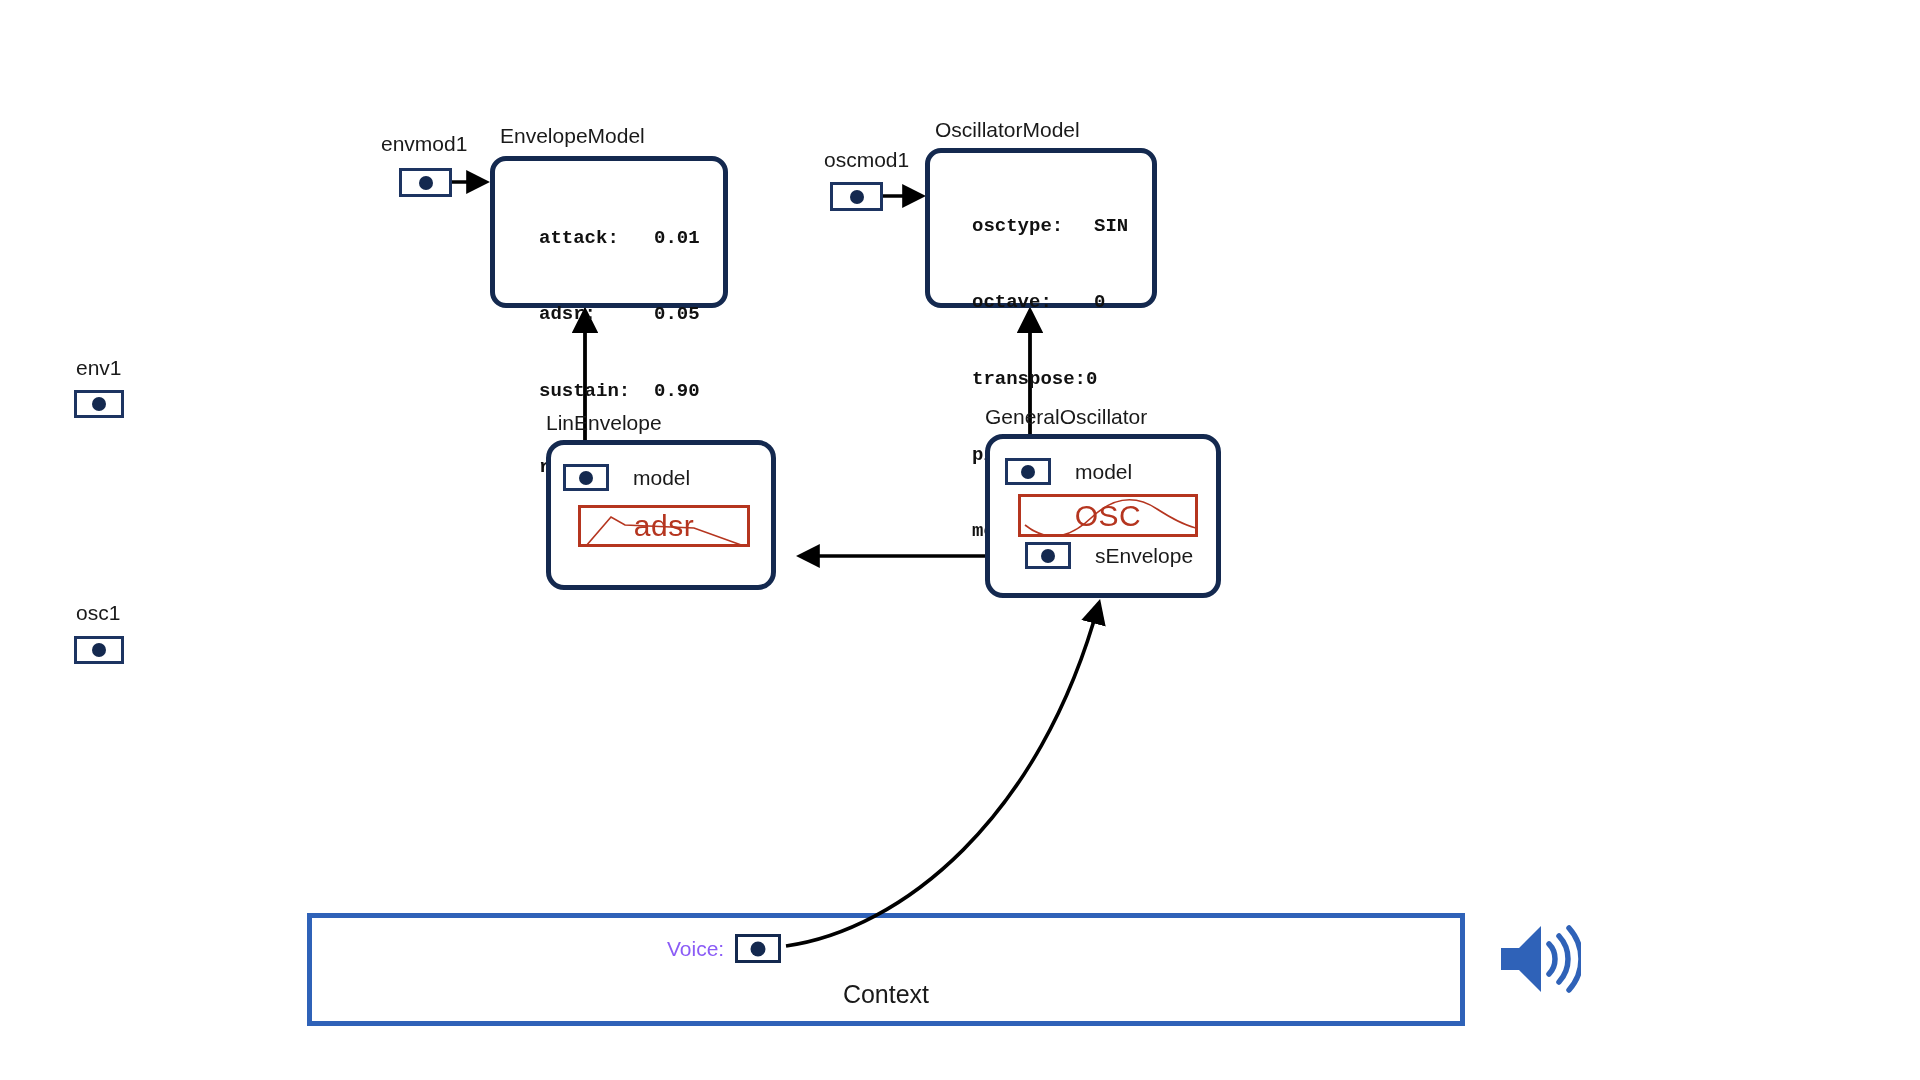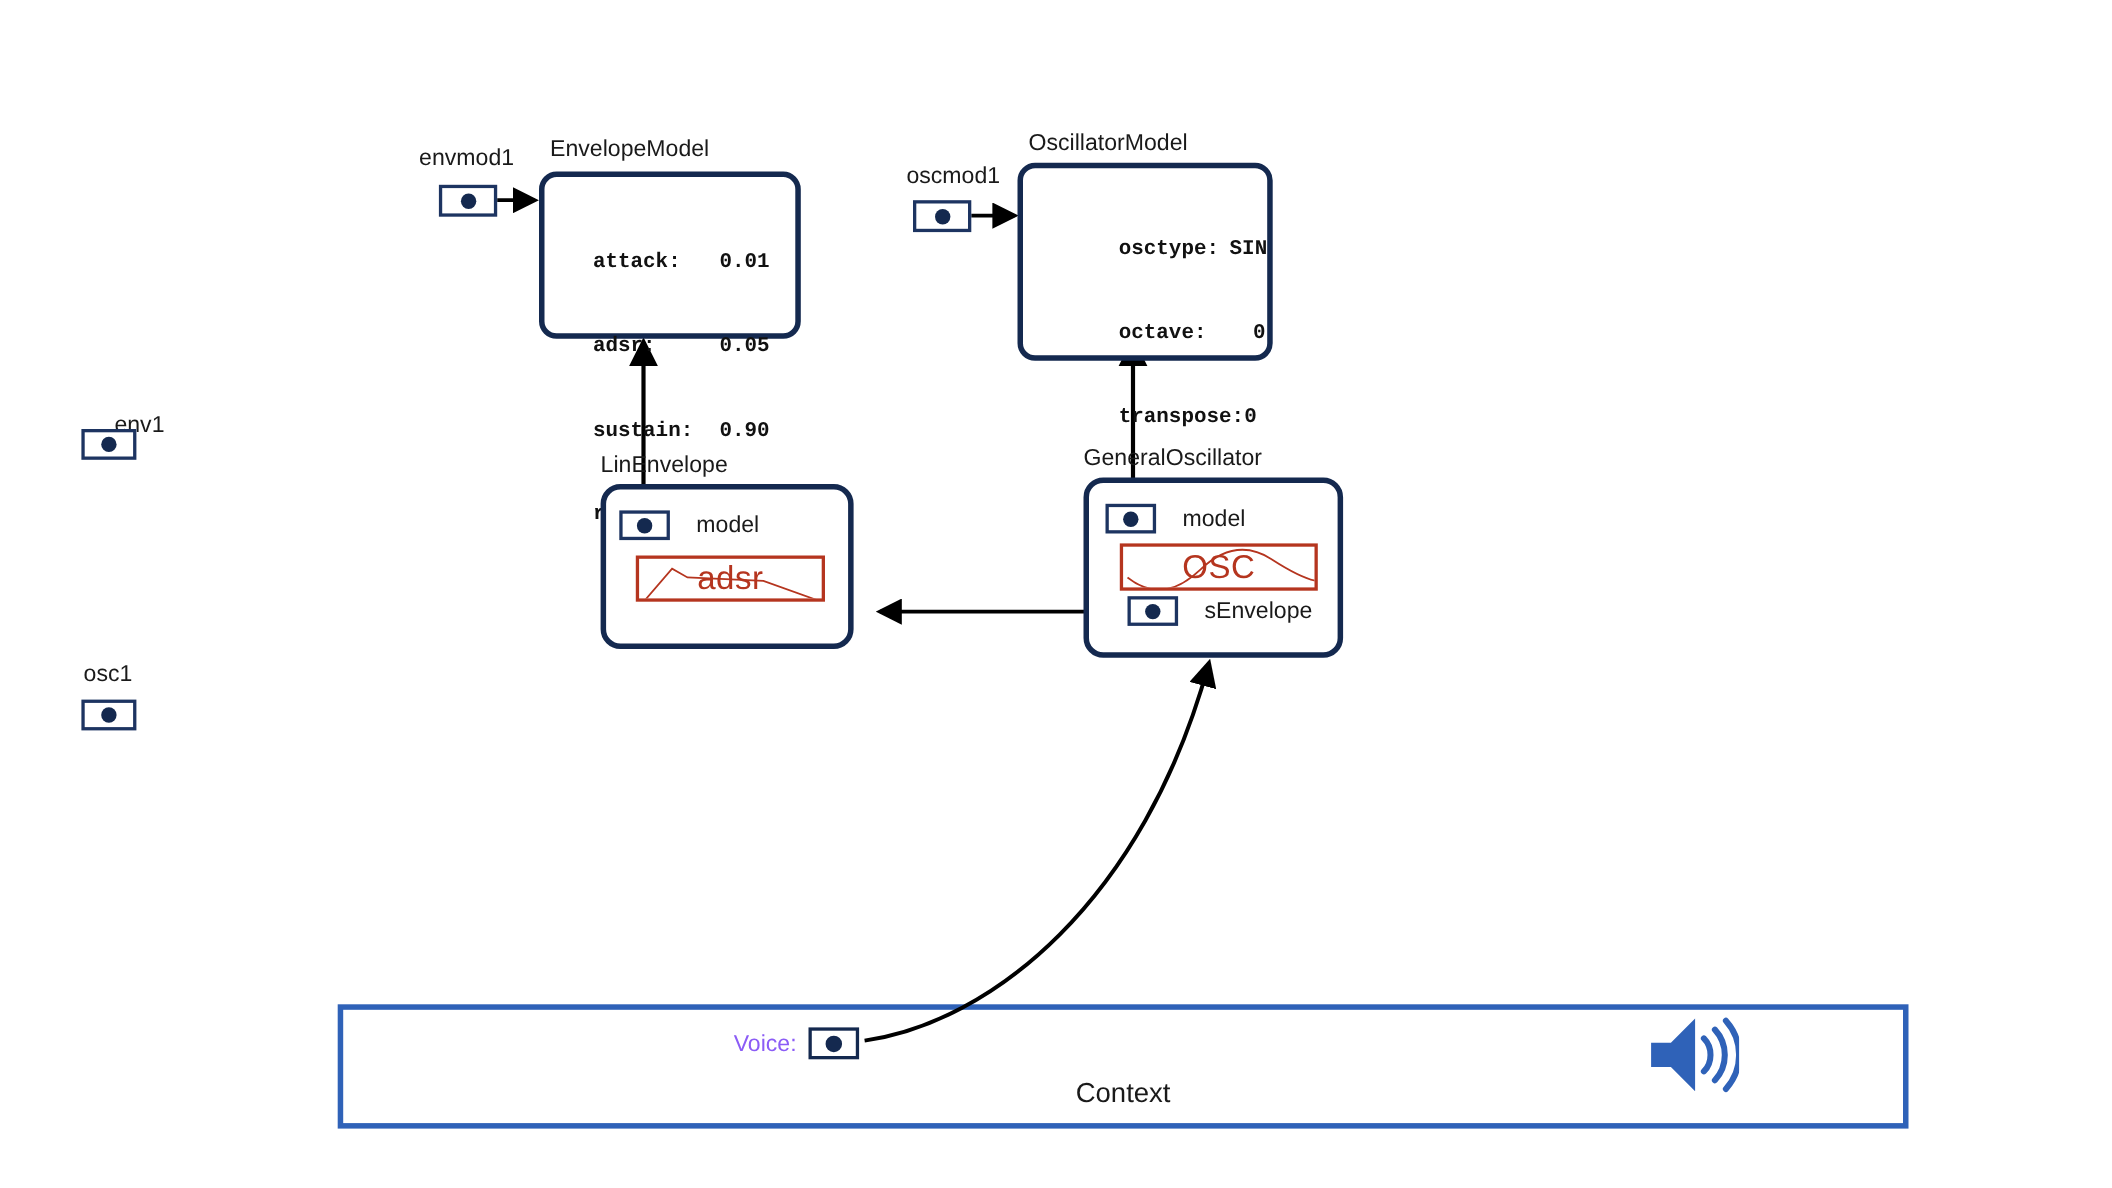--- a/index.html
+++ b/index.html
@@ -197,21 +197,21 @@
 
     <line x1="585" y1="480" x2="585" y2="311" stroke="#000000" stroke-width="3.8" marker-end="url(#arrow)"></line>
 
     <line x1="1030" y1="473" x2="1030" y2="311" stroke="#000000" stroke-width="3.8" marker-end="url(#arrow)"></line>
 
     <line x1="1012" y1="556" x2="800" y2="556" stroke="#000000" stroke-width="3.4" marker-end="url(#arrow)"></line>
 
     <path d="M 786 946 C 900 930 1040 820 1099 603" fill="none" stroke="#000000" stroke-width="3.6" marker-end="url(#arrow)"></path>
   </svg>
 
-  <div class="port-label" style="left:76px; top:375px;margin-left:28px;">env1</div>
+  <div class="port-label" style="left:76px; top:356px;">env1</div>
   <div class="port" style="left:74px; top:390px; width:50px; height:28px;"></div>
 
   <div class="port-label" style="left:76px; top:601px;">osc1</div>
   <div class="port" style="left:74px; top:636px; width:50px; height:28px;"></div>
 
   <div class="node-title" style="left:500px; top:124px;">EnvelopeModel</div>
 
   <div class="port-label" style="left:381px; top:132px;">envmod1</div>
   <div class="port" style="left:399px; top:168px; width:53px; height:29px;"></div>
 
@@ -234,21 +234,21 @@
         <span class="v">2.00</span>
       </div>
     </div>
   </div>
 
   <div class="node-title" style="left:935px; top:118px;">OscillatorModel</div>
 
   <div class="port-label" style="left:824px; top:148px;">oscmod1</div>
   <div class="port" style="left:830px; top:182px; width:53px; height:29px;"></div>
 
-  <div class="model-box" style="left:925px; top:148px; width:232px; height:180px;padding-left:45px;">
+  <div class="model-box" style="left:925px; top:148px; width:232px; height:160px;">
     <div class="model-body" style="padding-left:42px; padding-top:10px;">
       <div class="kv">
         <span class="k" style="width:122px;">osctype:</span>
         <span class="v">SIN</span>
       </div>
       <div class="kv">
         <span class="k" style="width:122px;">octave:</span>
         <span class="v">0</span>
       </div>
       <div class="kv">
@@ -296,21 +296,21 @@
       <path d="M 4 28 C 28 47 50 40 70 21 C 90 2 112 -4 136 12 C 150 21 162 28 175 31" fill="none" stroke="#b5351f" stroke-width="1.6"></path>
     </svg>
     <div class="widget-label">OSC</div>
   </div>
 
   <div class="slot-row" style="left:1005px; top:542px;padding-left:20px;">
     <div class="slot-port"></div>
     <div class="slot-label">sEnvelope</div>
   </div>
 
-  <div id="context-bar" style="left:307px; top:913px; width:1428px; height:113px;">
+  <div id="context-bar" style="left:307px; top:913px; width:1158px; height:113px;">
     <div id="context-title" style="top:62px;">Context</div>
   </div>
 
   <div id="voice-row" style="left:667px; top:934px;">
     <div id="voice-label">Voice:</div>
     <div id="voice-port"></div>
   </div>
 
   <div id="speaker-icon" style="left:1497px; top:921px; width:84px; height:76px;">
     <svg width="84" height="76" viewBox="0 0 84 76">

